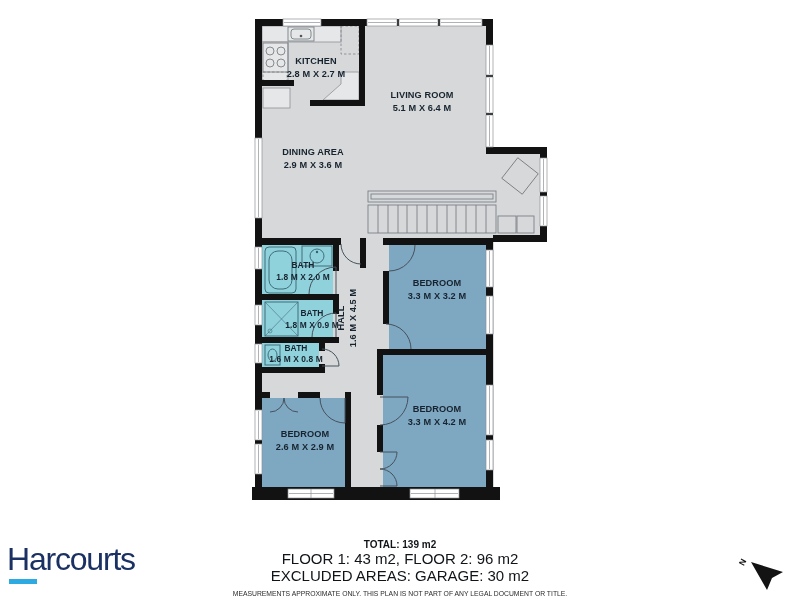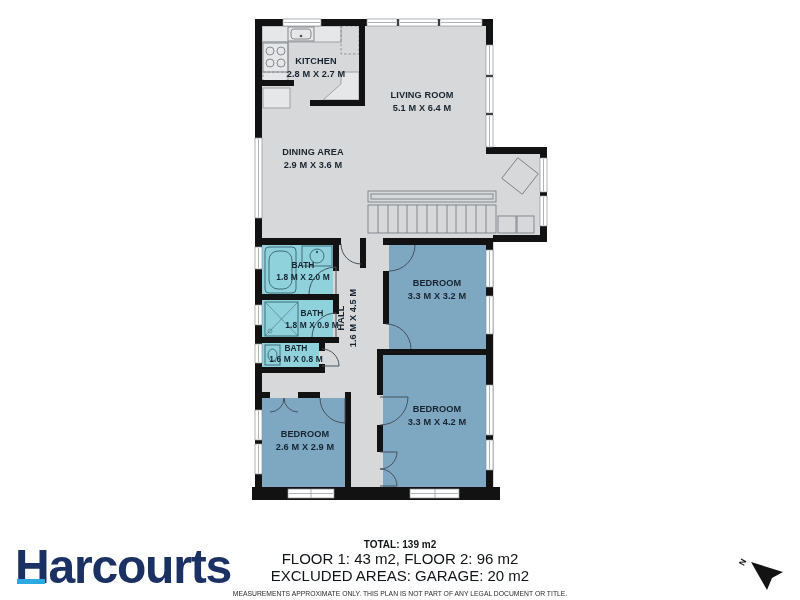--- a/index.html
+++ b/index.html
@@ -15,21 +15,21 @@
   .dash{fill:none;stroke:#7e8489;stroke-width:.8;stroke-dasharray:2.5 2;}
   .win{fill:#ffffff;stroke:#8d9297;stroke-width:.7;}
   .wl{stroke:#8d9297;stroke-width:.7;}
   .st{fill:none;stroke:#7b8085;stroke-width:.9;}
   .fix{fill:none;stroke:#3f6d7a;stroke-width:1;}
   .fixt{fill:none;stroke:#3f6d7a;stroke-width:.6;}
   .door{fill:none;stroke:#46525c;stroke-width:1;}
   .lbl{font:700 9.2px "Liberation Sans",sans-serif;fill:#17242f;text-anchor:middle;letter-spacing:.1px;}
   .lbl-sm{font-size:8.4px;}
   
-  .logo{position:absolute;left:15px;top:543px;font-size:48px;font-weight:700;letter-spacing:-1.2px;
+  .logo{position:absolute;left:7px;top:543px;font-size:32px;font-weight:400;letter-spacing:-1.2px;
     color:var(--brand_navy,#1b3163);line-height:1;}
   .logo-underline{position:absolute;left:2px;top:36px;width:28px;height:5px;background:var(--brand_blue,#2caae1);}
   .totals{position:absolute;left:0;top:539px;width:800px;text-align:center;color:#101418;}
   .t1{font-size:10px;font-weight:700;margin-bottom:1px;}
   .t2{font-size:15px;line-height:1.12;}
   .disc{font-size:6.8px;margin-top:5px;color:#2a2a2a;}
   .north{position:absolute;left:728px;top:548px;}
   .nlbl{font:700 8.5px "Liberation Sans",sans-serif;fill:#131313;}
 </style>
 </head>
@@ -283,21 +283,21 @@
 </svg>
 
   <div class="logo">
     <span>Harcourts</span>
     <span class="logo-underline"></span>
   </div>
 
   <div class="totals">
     <div class="t1">TOTAL: 139 m2</div>
     <div class="t2">FLOOR 1: 43 m2, FLOOR 2: 96 m2</div>
-    <div class="t2">EXCLUDED AREAS: GARAGE: 20 m2</div>
+    <div class="t2">EXCLUDED AREAS: GARAGE: 30 m2</div>
     <div class="disc">MEASUREMENTS APPROXIMATE ONLY. THIS PLAN IS NOT PART OF ANY LEGAL DOCUMENT OR TITLE.</div>
   </div>
 
   <svg class="north" width="64" height="48" viewBox="0 0 64 48">
     <polygon points="23,14 55,24 44,30 39,42" fill="#131313"></polygon>
     <text class="nlbl" x="12" y="18" transform="rotate(-62 14 15)">N</text>
   </svg>
 
 </div>
 

